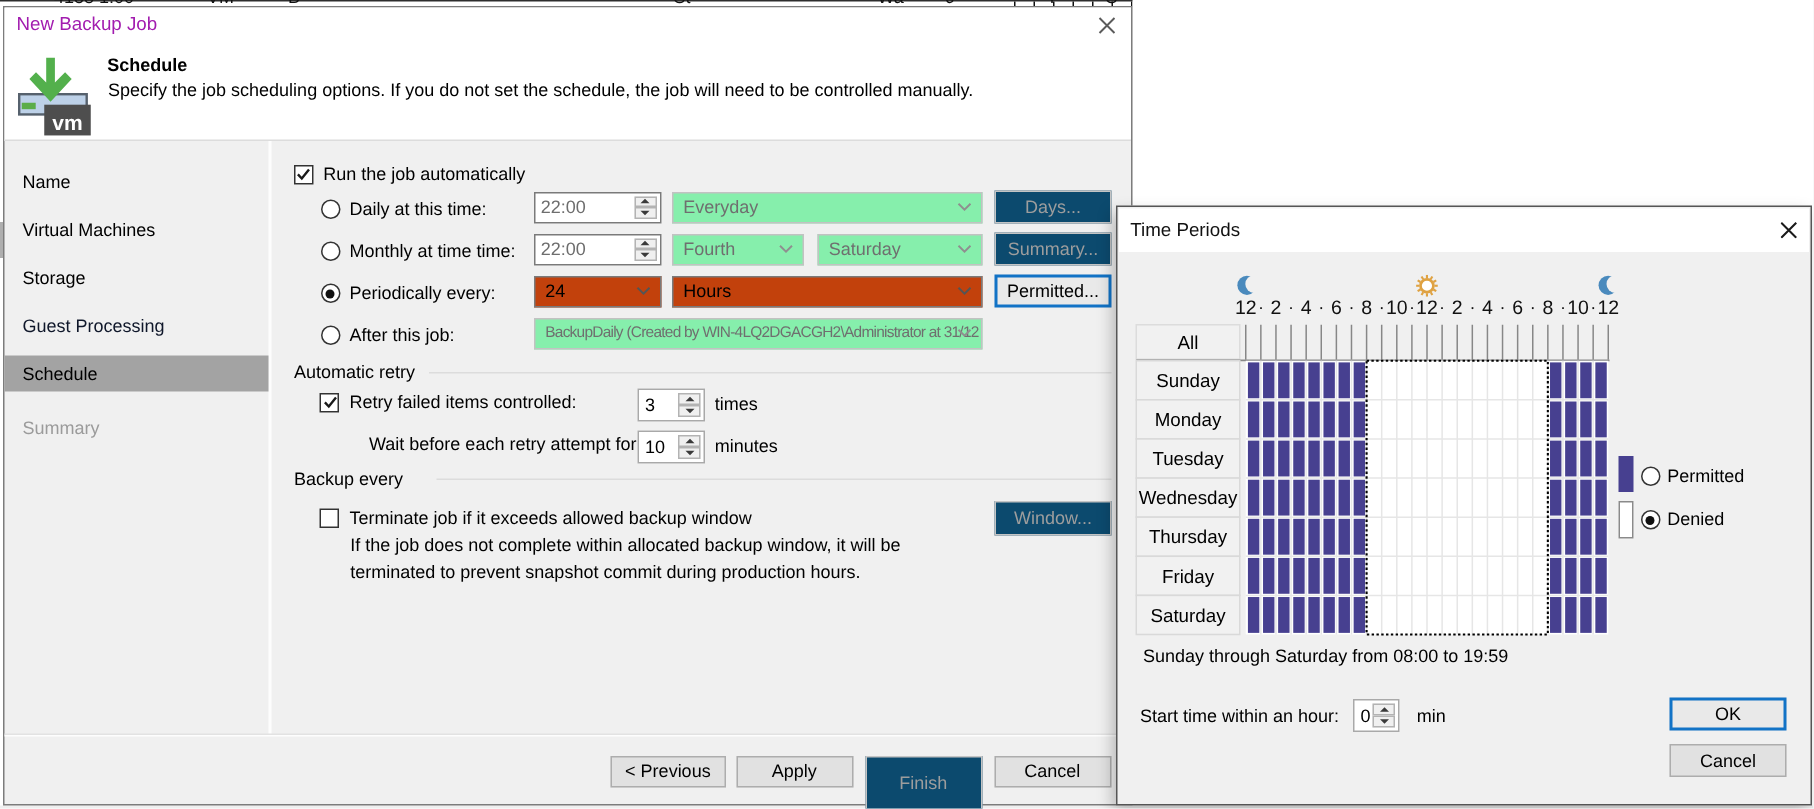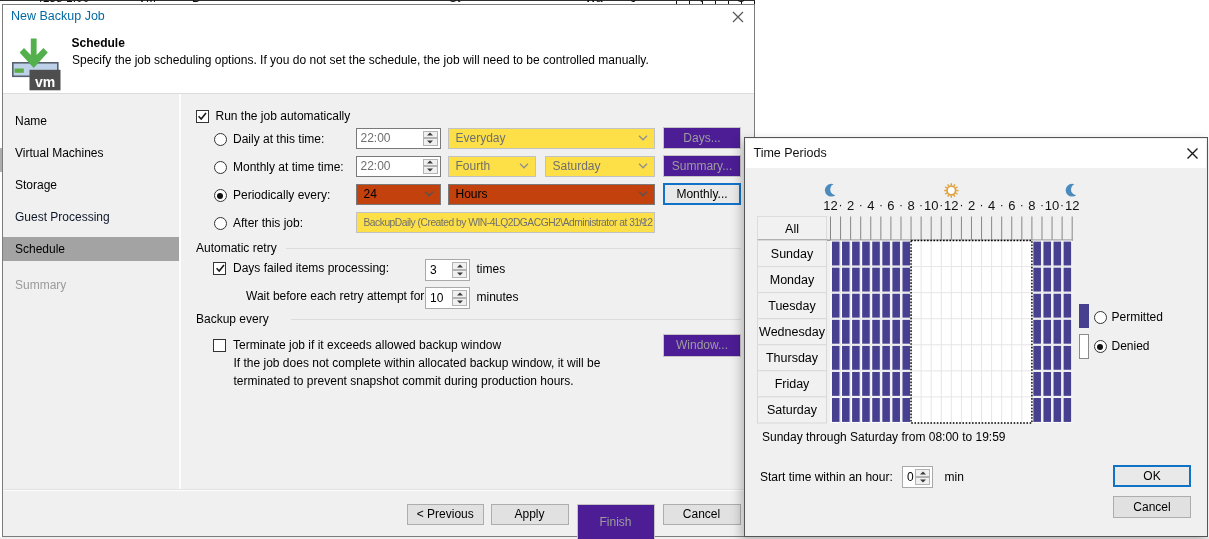--- a/index.html
+++ b/index.html
@@ -1,27 +1,27 @@
 <!DOCTYPE html>
 <html><head><meta charset="utf-8">
 <style>
 html,body{margin:0;padding:0}
 body{width:1209px;height:539px;position:relative;background:#fff;overflow:hidden;
  font-family:"Liberation Sans",sans-serif;}
 .ab{position:absolute}
 .t{position:absolute;font-size:12px;color:#000;white-space:nowrap;line-height:15px}
 .combo{position:absolute;background:#c2410c;border:1px solid #7a7a7a;box-sizing:border-box}
 .combo .cx{position:absolute;left:7px;top:50%;transform:translateY(-50%);font-size:12px;white-space:nowrap}
-.combod{position:absolute;background:#fde047;border:1px solid #c2c2c2;box-sizing:border-box;overflow:hidden}
+.combod{position:absolute;background:#86efac;border:1px solid #c2c2c2;box-sizing:border-box;overflow:hidden}
 .combod .cx{position:absolute;left:7px;top:50%;transform:translateY(-50%);font-size:12px;color:#6f6f6f;white-space:nowrap}
 .chev{position:absolute;right:6px;top:50%;transform:translateY(-50%)}
 .btn{position:absolute;background:#e1e1e1;border:1px solid #adadad;box-sizing:border-box;
  font-size:12px;color:#000;text-align:center;display:flex;align-items:center;justify-content:center}
 .btnf{border:2px solid #1273c6;background:#e9e9e9}
-.btnd{background:#4c1d95;border:1px solid #c4c4c4;color:#9d9d9d}
+.btnd{background:#0c4a6e;border:1px solid #c4c4c4;color:#9d9d9d}
 .chk{position:absolute;width:13px;height:13px;background:#fff;border:1px solid #333;box-sizing:border-box}
 .rad{position:absolute;width:13px;height:13px;background:#fff;border:1px solid #333;border-radius:50%;box-sizing:border-box}
 .rad.sel:after{content:"";position:absolute;left:2.5px;top:2.5px;width:6px;height:6px;border-radius:50%;background:#111}
 .spin{position:absolute;background:#fff;box-sizing:border-box}
 .sbtn{position:absolute;background:#f0f0f0;border:1px solid #b3b3b3;box-sizing:border-box}
 .tri-u{position:absolute;left:50%;top:50%;transform:translate(-50%,-50%);width:0;height:0;
  border-left:3px solid transparent;border-right:3px solid transparent;border-bottom:3.6px solid #3a3a3a}
 .tri-d{position:absolute;left:50%;top:50%;transform:translate(-50%,-50%);width:0;height:0;
  border-left:3px solid transparent;border-right:3px solid transparent;border-top:3.6px solid #3a3a3a}
 </style></head><body>
@@ -41,21 +41,21 @@
 <span style="position:absolute;left:702px;top:1px;width:1px;height:3px;background:#111"></span>
 <span style="position:absolute;left:715px;top:1px;width:1px;height:3px;background:#111"></span>
 <span style="position:absolute;left:728px;top:1px;width:1px;height:3px;background:#111"></span>
 <span style="position:absolute;left:741px;top:1px;width:1px;height:3px;background:#111"></span>
 <span style="position:absolute;left:754px;top:1px;width:1px;height:3px;background:#111"></span>
 </div>
 <div class="ab" style="left:0;top:537.3px;width:1209px;height:1.7px;background:#efefef"></div>
 <div class="ab" style="left:0;top:148px;width:3px;height:24px;background:#aeaeae"></div>
 <div class="ab" style="left:2px;top:4px;width:751px;height:531px;border:1px solid #7c7c7c;background:#f0f0f0"></div>
 <div class="ab" style="left:3px;top:5px;width:751px;height:88px;background:#fff;border-bottom:1px solid #dcdcdc"></div>
-<div class="t" style="left:11px;top:9px;color:#0369a1;font-size:12.5px">New Backup Job</div>
+<div class="t" style="left:11px;top:9px;color:#a21caf;font-size:12.5px">New Backup Job</div>
 <svg class="ab" style="left:731px;top:10px" width="14" height="14" viewBox="0 0 14 14">
 <path d="M2 2 L12 12 M12 2 L2 12" stroke="#5b5b5b" stroke-width="1.3" fill="none"></path>
   </svg>
 <svg class="ab" style="left:10px;top:32px" width="54" height="60" viewBox="0 0 54 60">
 <rect x="2.8" y="30.8" width="45" height="13.5" fill="#bdd1e8" stroke="#56616d" stroke-width="1.6"></rect>
 <rect x="4.5" y="36.5" width="9.3" height="4.3" fill="#5bad48"></rect>
 <polygon points="20.8,6.5 26.6,6.5 26.6,23.0 33.4,16.1 37.8,20.6 23.7,35.9 9.6,20.6 14,16.1 20.8,23.0" fill="#53b04c"></polygon>
 <rect x="19.5" y="37.8" width="31" height="20.5" fill="#4e4e4e"></rect>
 <text x="35" y="54.5" font-size="14" font-weight="bold" fill="#fff" text-anchor="middle" font-family="Liberation Sans">vm</text>
 </svg>
@@ -125,34 +125,34 @@
     <svg class="chev" width="10" height="6" viewBox="0 0 10 6">
       <path d="M1 0.8 L5 4.8 L9 0.8" fill="none" stroke="#555" stroke-width="1.3"></path>
     </svg>
   </div>
 <div class="combo" style="left:447.5px;top:183.5px;width:207px;height:21px">
     <span class="cx">Hours</span>
     <svg class="chev" width="10" height="6" viewBox="0 0 10 6">
       <path d="M1 0.8 L5 4.8 L9 0.8" fill="none" stroke="#555" stroke-width="1.3"></path>
     </svg>
   </div>
-<div class="btn btnf" style="left:663px;top:183px;width:78px;height:22px">Monthly...</div>
+<div class="btn btnf" style="left:663px;top:183px;width:78px;height:22px">Permitted...</div>
 <div class="combod" style="left:355.5px;top:211.5px;width:299px;height:21.5px">
     <span class="cx" style="font-size:10.3px;letter-spacing:-0.5px">BackupDaily (Created by WIN-4LQ2DGACGH2\Administrator at 31/12</span>
     <svg class="chev" width="10" height="6" viewBox="0 0 10 6">
       <path d="M1 0.8 L5 4.8 L9 0.8" fill="none" stroke="#8f8f8f" stroke-width="1.3"></path>
     </svg>
   </div>
 <div class="t" style="left:196px;top:241px">Automatic retry</div>
 <div class="ab" style="left:286px;top:248px;width:455px;height:1px;background:#dcdcdc"></div>
 <div class="chk" style="left:213px;top:262px"></div>
 <svg class="ab" style="left:214.5px;top:263px" width="11" height="11" viewBox="0 0 11 11">
 <path d="M1.6 5.3 L4.2 8 L9 2" fill="none" stroke="#1a1a1a" stroke-width="1.6"></path>
   </svg>
-<div class="t" style="left:233px;top:261px">Days failed items processing:</div>
+<div class="t" style="left:233px;top:261px">Retry failed items controlled:</div>
 <div class="spin" style="left:425px;top:258.5px;width:45px;height:22px;border:1px solid #a9a9a9">
     <span style="position:absolute;left:4px;top:50%;transform:translateY(-50%);font-size:12px;color:#000">3</span>
     <div class="sbtn" style="right:2px;top:2px;width:15px;height:8.0px">
       <div class="tri-u"></div>
     </div>
     <div class="sbtn" style="right:2px;bottom:2px;width:15px;height:8.0px">
       <div class="tri-d"></div>
     </div>
   </div>
 <div class="t" style="left:476.5px;top:262px">times</div>

